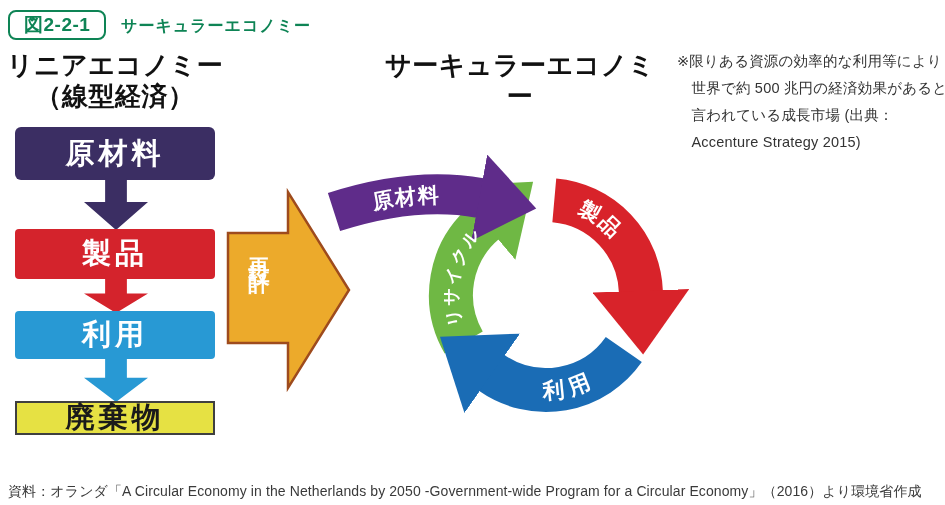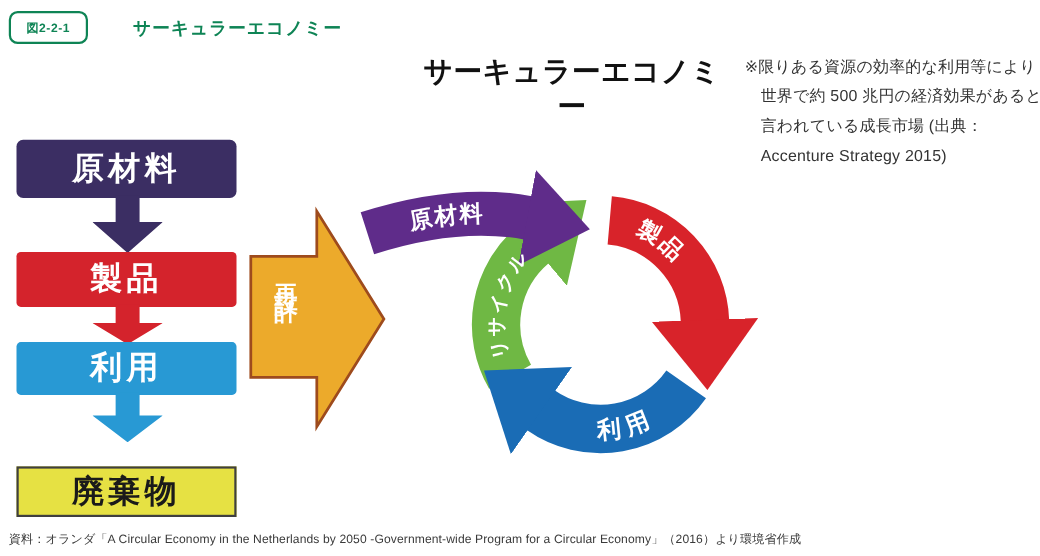--- a/index.html
+++ b/index.html
@@ -4,41 +4,41 @@
 <style>
   html,body{margin:0;padding:0;background:#fff;}
   #stage{
     position:relative;width:945px;height:505px;background:#ffffff;overflow:hidden;
     font-family:"Liberation Sans","DejaVu Sans",sans-serif;
   }
   
   .fig-pill{
     position:absolute;left:8px;top:10px;height:24px;padding:1px 14px;
     border:2px solid #0e8455;border-radius:8px;color:#0e8455;
-    font-size:11px;font-weight:bold;display:flex;align-items:center;justify-content:center;
+    font-size:19px;font-weight:bold;display:flex;align-items:center;justify-content:center;
     letter-spacing:0.5px;background:#fff;
   }
   .fig-title{
     position:absolute;left:121px;top:16px;color:#0e8455;
     font-size:16px;font-weight:bold;letter-spacing:1px;
   }
   
   .sec-title{position:absolute;text-align:center;font-weight:bold;color:#111;
     font-size:26px;line-height:31px;letter-spacing:0.5px;}
   .sec-title.linear{left:5px;top:50px;width:220px;}
   .sec-title.circular{left:375px;top:50px;width:290px;}
   
   .lin-box{
     position:absolute;left:15px;width:200px;display:flex;align-items:center;justify-content:center;
     font-weight:bold;font-size:29px;color:#fff;letter-spacing:4px;border-radius:4px;box-sizing:border-box;
   }
   .lin-box.materials{top:127px;height:53px;background:#3b2e63;border-radius:6px;}
   .lin-box.products {top:229px;height:50px;background:#d4232c;}
   .lin-box.use      {top:311px;height:48px;background:#2899d4;}
-  .lin-box.waste    {top:424px;height:46px;background:#e6e143;color:#1a1a1a;border:2px solid #3f3f3f;border-radius:0;}
+  .lin-box.waste    {top:401px;height:34px;background:#e6e143;color:#1a1a1a;border:2px solid #3f3f3f;border-radius:0;}
   .varrow{
     position:absolute;left:84px;width:64px;
     clip-path:polygon(33% 0,67% 0,67% 46%,100% 46%,50% 100%,0 46%,33% 46%);
   }
   .varrow.a1{top:178px;height:52px;background:#3b2e63;}
   .varrow.a2{top:277px;height:36px;background:#d4232c;}
   .varrow.a3{top:357px;height:45px;background:#2899d4;}
   
   #redesign-svg{position:absolute;left:225px;top:185px;}
   .redesign-label{
@@ -49,33 +49,37 @@
   #cycle-svg{position:absolute;left:320px;top:150px;}
   .band-label{fill:#ffffff;font-weight:bold;font-family:"Liberation Sans","DejaVu Sans",sans-serif;}
   
   .side-note{
     position:absolute;left:677px;top:48px;width:260px;
     font-size:14.5px;line-height:27px;color:#333;
     padding-left:1em;text-indent:-1em;letter-spacing:0.2px;
   }
   .source-note{
     position:absolute;left:8px;top:483px;width:935px;white-space:nowrap;
-    font-size:11px;color:#3a3a3a;letter-spacing:0.1px;
+    font-size:14px;color:#3a3a3a;letter-spacing:0.1px;
   }
 </style>
 </head>
 <body>
 
 <div id="stage">
 
   <div class="fig-pill">
     <span>図2-2-1</span>
   </div>
   <div class="fig-title">サーキュラーエコノミー</div>
 
+  <div class="sec-title linear">
+    <div>リニアエコノミー</div>
+    <div>（線型経済）</div>
+  </div>
 
   <div class="lin-box materials">原材料</div>
   <div class="varrow a1"></div>
   <div class="lin-box products">製品</div>
   <div class="varrow a2"></div>
   <div class="lin-box use">利用</div>
   <div class="varrow a3"></div>
   <div class="lin-box waste">廃棄物</div>
 
   <svg id="redesign-svg" width="130" height="210" viewBox="0 0 130 210">

